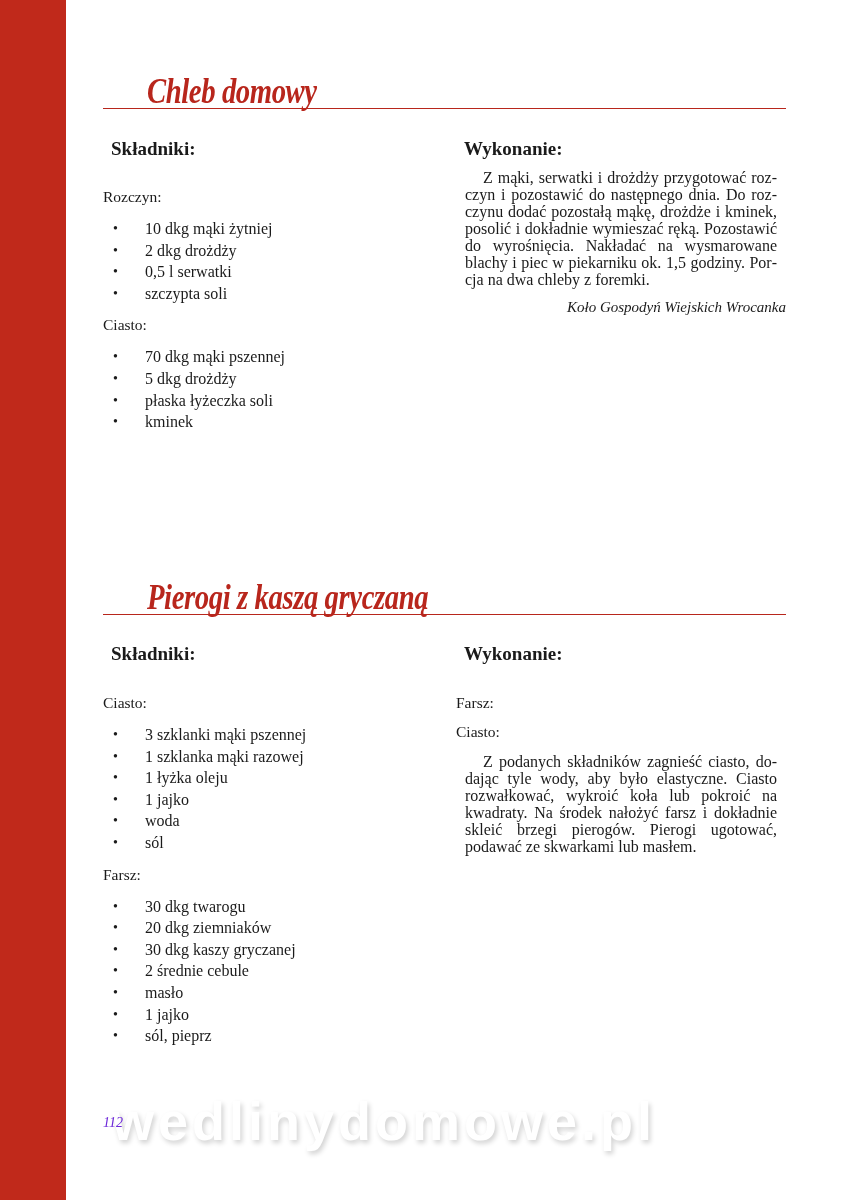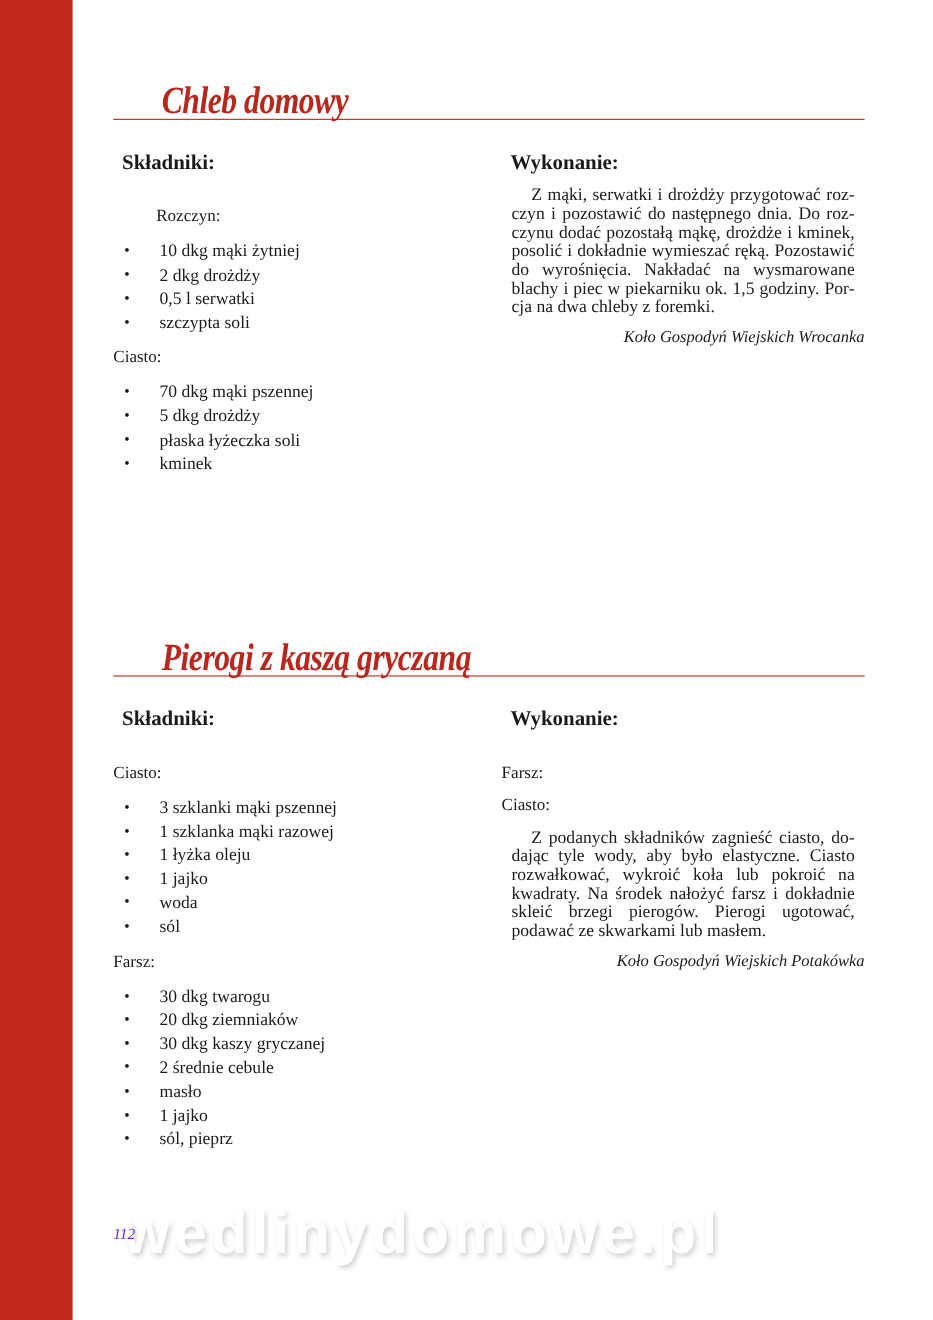--- a/index.html
+++ b/index.html
@@ -72,21 +72,21 @@
 <div class="sidebar"></div>
 
 <section class="recipe recipe-1">
   <div class="title-wrap">
     <div class="title">Chleb domowy</div>
     <div class="rule"></div>
   </div>
   <div class="cols">
     <div class="col-left" style="top:19px;">
       <h2 class="col-head">Składniki:</h2>
-      <h3 class="sub-head" style="margin-top:26px;margin-left:39px;">Rozczyn:</h3>
+      <h3 class="sub-head" style="margin-top:26px;">Rozczyn:</h3>
       <ul class="ing" style="margin-top:11px;">
         <li><span class="bullet">•</span><span>10 dkg mąki żytniej</span></li>
         <li><span class="bullet">•</span><span>2 dkg drożdży</span></li>
         <li><span class="bullet">•</span><span>0,5 l serwatki</span></li>
         <li><span class="bullet">•</span><span>szczypta soli</span></li>
       </ul>
       <h3 class="sub-head" style="margin-top:11px;">Ciasto:</h3>
       <ul class="ing" style="margin-top:11px;">
         <li><span class="bullet">•</span><span>70 dkg mąki pszennej</span></li>
         <li><span class="bullet">•</span><span>5 dkg drożdży</span></li>
@@ -128,19 +128,18 @@
         <li><span class="bullet">•</span><span>masło</span></li>
         <li><span class="bullet">•</span><span>1 jajko</span></li>
         <li><span class="bullet">•</span><span>sól, pieprz</span></li>
       </ul>
     </div>
     <div class="col-right" style="top:18px;">
       <h2 class="col-head">Wykonanie:</h2>
       <h3 class="sub-head" style="margin-top:27px;">Farsz:</h3>
       <h3 class="sub-head" style="margin-top:9px;">Ciasto:</h3>
       <p class="body" style="margin-top:11px;">Z podanych składników zagnieść ciasto, do­dając tyle wody, aby było elastyczne. Ciasto roz­wałkować, wykroić koła lub pokroić na kwadra­ty. Na środek nałożyć farsz i dokładnie skleić brzegi pierogów. Pierogi ugotować, podawać ze skwarkami lub masłem.</p>
-      <p class="sig" style="margin-top:6px;">Koło Gospodyń Wiejskich Potakówka</p>
     </div>
   </div>
 </section>
 
 <div class="watermark">wedlinydomowe.pl</div>
 <div class="page-num">112</div>
 
 </body></html>

